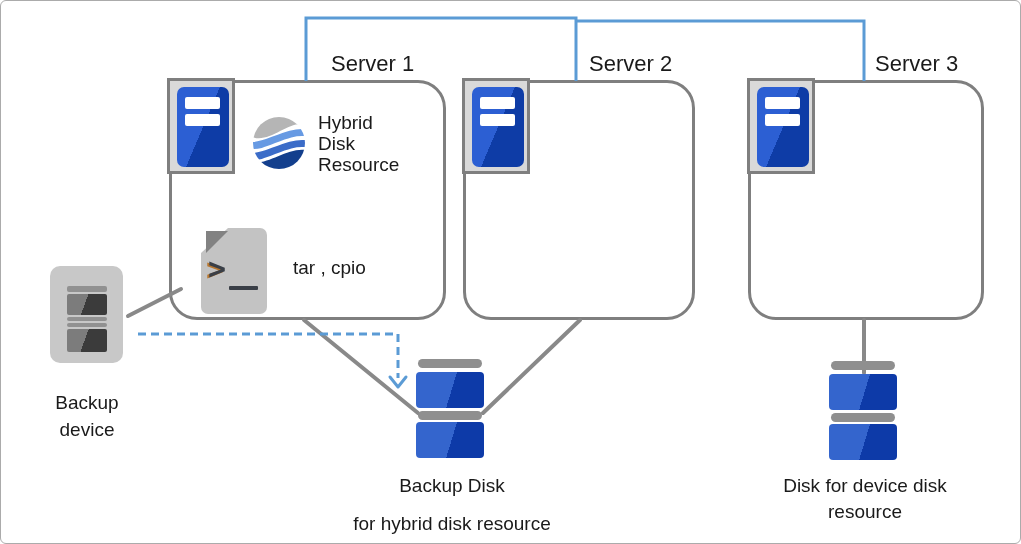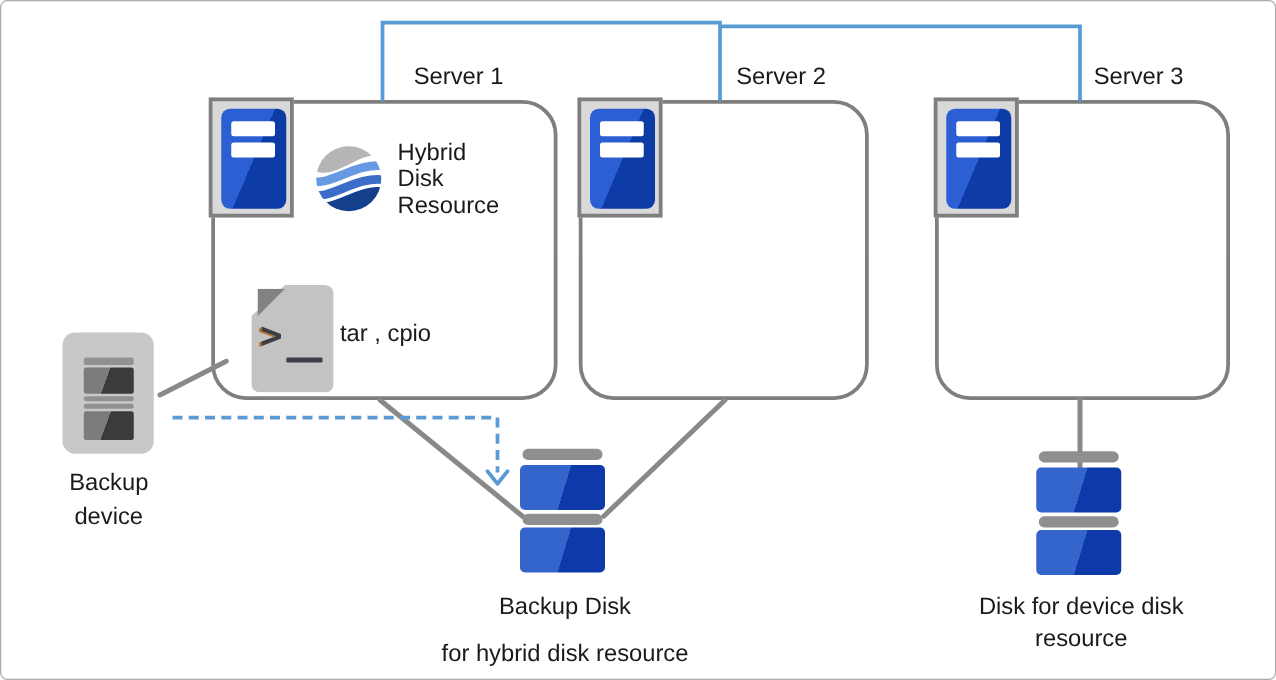--- a/index.html
+++ b/index.html
@@ -19,21 +19,21 @@
   
   .server-box{
     position:absolute;
     border:3px solid #7f7f7f;
     border-radius:0 28px 28px 28px;
     background:#ffffff;
     box-sizing:border-box;
   }
   .server-label{
     position:absolute;
-    font-size:19px;
+    font-size:22px;
     white-space:nowrap;
   }
 
   
   .srv-frame{
     position:absolute;
     width:68px;height:96px;
     background:#d9d9d9;
     border:3px solid #7f7f7f;
     box-sizing:border-box;
@@ -168,30 +168,30 @@
 
   <div class="txt" style="left:317px;top:111px;width:96px;line-height:21px;">Hybrid Disk Resource</div>
 
   <div class="script-icon">
     <div class="script-body"></div>
     <div class="script-fold"></div>
     <div class="script-prompt">&gt;</div>
     <div class="script-underscore"></div>
   </div>
 
-  <div class="txt" style="left:271px;top:256px;">tar , cpio</div>
+  <div class="txt" style="left:292px;top:256px;">tar , cpio</div>
 
   <div class="backup">
     <div class="slot" style="top:20px;height:6px;"></div>
     <div class="panel" style="top:28px;"></div>
     <div class="slot" style="top:51px;height:4px;"></div>
     <div class="slot" style="top:57px;height:4px;"></div>
     <div class="panel" style="top:63px;height:23px;"></div>
   </div>
-  <div class="txt center" style="left:26px;top:372px;width:120px;line-height:27px;">Backup device</div>
+  <div class="txt center" style="left:26px;top:388px;width:120px;line-height:27px;">Backup device</div>
 
   <div class="disk" style="left:415px;top:358px;">
     <div class="cap" style="top:0;"></div>
     <div class="platter" style="top:13px;"></div>
     <div class="cap" style="top:52px;"></div>
     <div class="platter" style="top:63px;"></div>
   </div>
   <div class="txt center" style="left:331px;top:472px;width:240px;line-height:26px;">
     <span style="display:block;">Backup Disk</span>
     <span style="display:block;margin-top:12px;">for hybrid disk resource</span>

